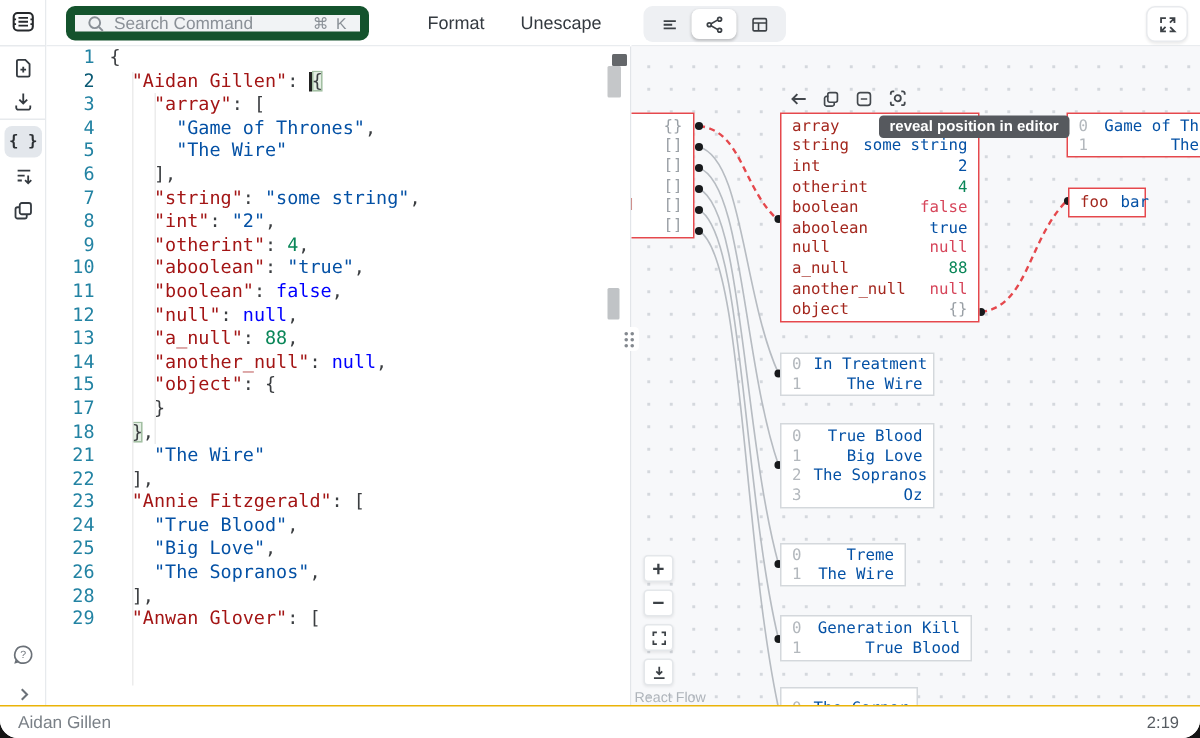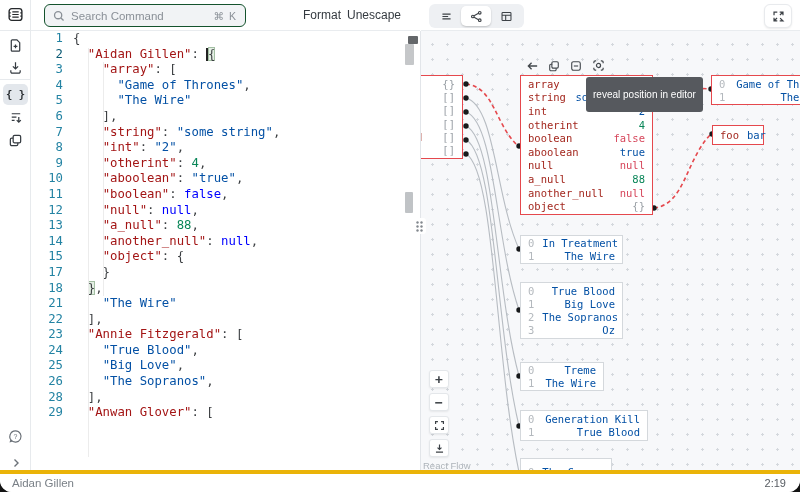--- a/index.html
+++ b/index.html
@@ -7,21 +7,21 @@
   .window{position:relative;width:800px;height:492px;background:#fff;border-radius:0 0 12px 12px;overflow:hidden;}
   
   .sidebar{position:absolute;left:0;top:0;width:31px;height:470px;background:#fff;border-right:1px solid #e7eaed;box-sizing:border-box;}
   .side-icon{position:absolute;left:0;width:31px;height:20px;display:flex;align-items:center;justify-content:center;color:#2c3136;}
   .side-icon svg{display:block;}
   .side-sep{position:absolute;left:0;width:30px;height:1px;background:#e7eaed;}
   .pill{position:absolute;left:3px;width:25px;height:21px;background:#e3e7ec;border-radius:5px;}
   .braces-txt{font-family:"DejaVu Sans Mono",monospace;font-size:10.5px;font-weight:bold;color:#2b2f33;}
   
   .topbar{position:absolute;left:31px;top:0;width:389px;height:31px;background:#fff;border-bottom:1px solid #e9ecef;box-sizing:border-box;}
-  .searchbox{position:absolute;left:13px;top:4px;width:202px;height:23px;background:#f1f3f5;border:1px solid #14532d;border-radius:6px;box-sizing:border-box;display:flex;align-items:center;padding:0 8px;gap:6px;}
+  .searchbox{position:absolute;left:13px;top:4px;width:202px;height:23px;background:#f1f3f5;border:6px solid #14532d;border-radius:6px;box-sizing:border-box;display:flex;align-items:center;padding:0 8px;gap:6px;}
   .searchbox .ph{font-size:11.5px;color:#8a9097;flex:1;}
   .searchbox .sc{font-size:10.5px;color:#8a9097;letter-spacing:1px;}
   .txtbtn{position:absolute;top:0;height:31px;line-height:31px;font-size:12px;color:#343a40;cursor:pointer;}
   .rightbar{position:absolute;left:421px;top:0;width:379px;height:31px;background:#fff;border-bottom:1px solid #e9ecef;box-sizing:border-box;}
   .segmented{position:absolute;left:8px;top:4px;width:95px;height:24px;background:#eef0f3;border-radius:6px;display:flex;align-items:center;padding:0 2px;box-sizing:border-box;}
   .seg-item{width:30px;height:20px;display:flex;align-items:center;justify-content:center;border-radius:5px;color:#3c4146;}
   .seg-item.active{background:#fff;box-shadow:0 1px 2px rgba(0,0,0,.2);}
   .chipbtn{position:absolute;top:4px;width:28px;height:24px;background:#fff;border:1px solid #e8eaed;border-radius:6px;box-shadow:0 1px 2px rgba(0,0,0,.08);display:flex;align-items:center;justify-content:center;color:#3c4146;box-sizing:border-box;}
   
   .editor{position:absolute;left:31px;top:31px;width:389px;height:439px;background:#fff;overflow:hidden;font-family:"DejaVu Sans Mono",monospace;font-size:12.3px;line-height:15.6px;}
@@ -41,28 +41,28 @@
   .graph svg.edges{position:absolute;left:0;top:0;pointer-events:none;}
   .gnode{position:absolute;background:#fff;border:1px solid #d4d8dc;box-sizing:border-box;font-family:"DejaVu Sans Mono",monospace;font-size:10.5px;display:flex;flex-direction:column;justify-content:center;padding:1px 0;}
   .gnode.hl{border:1px solid #e5484d;}
   .gnode.sel{border:1.5px solid #e5484d;}
   .grow{flex:1;display:flex;align-items:center;padding:0 7px;white-space:pre;}
   .gk{color:#a3271e;text-align:right;}
   .gi{color:#b3b8bd;}
   .gv{margin-left:auto;padding-left:8px;}
   .gv.str{color:#0451a5}.gv.num{color:#098658}.gv.bool{color:#d6455a}.gv.brk{color:#9aa0a6}.gv.plain{color:#0451a5}
   .n-root .gk{flex:1;text-align:right;padding-right:12px;}
-  .tooltip{position:absolute;background:#56595e;color:#fff;font-size:10px;padding:12px 7px;border-radius:3px;white-space:nowrap;z-index:9;}
+  .tooltip{position:absolute;background:#56595e;color:#fff;font-size:10px;padding:2px 7px;border-radius:3px;white-space:nowrap;z-index:9;font-weight:bold;}
   .node-toolbar{position:absolute;display:flex;gap:8px;align-items:center;color:#43484d;z-index:8;}
   .ntb-btn{width:14px;height:13px;display:flex;align-items:center;justify-content:center;}
   .flow-controls{position:absolute;left:8px;top:339px;display:flex;flex-direction:column;gap:5px;z-index:7;}
   .fc-btn{width:20px;height:18px;background:#fff;border:1px solid #e4e7ea;border-radius:3px;box-shadow:0 1px 2px rgba(0,0,0,.07);display:flex;align-items:center;justify-content:center;color:#3c4146;font-size:13px;font-weight:bold;box-sizing:border-box;font-family:"DejaVu Sans Mono",monospace;}
   .attribution{position:absolute;left:2px;top:429px;font-size:9.5px;color:#aeb4ba;}
   
-  .statusbar{position:absolute;left:0;top:470px;width:800px;height:22px;background:#fff;border-top:4px solid #eab308;box-sizing:border-box;display:flex;align-items:center;}
+  .statusbar{position:absolute;left:0;top:470px;width:800px;height:22px;background:#fff;border-top:1px solid #eab308;box-sizing:border-box;display:flex;align-items:center;}
   .sb-left{margin-left:12px;font-size:11.5px;color:#7a8087;}
   .sb-right{margin-left:auto;margin-right:14px;font-size:11px;color:#565b61;}
 </style>
 </head>
 <body>
 
 <div class="window">
 
   <div class="sidebar">
     <div class="side-icon" style="top:4px">
@@ -117,21 +117,21 @@
 
   <div class="topbar">
     <div class="searchbox">
       <svg width="12" height="12" viewBox="0 0 14 14" fill="none" stroke="#8a9097" stroke-width="1.5">
           <circle cx="6" cy="6" r="4.2"></circle>
           <path d="m9.3 9.3 3 3"></path>
         </svg>
       <span class="ph">Search Command</span>
       <span class="sc">⌘ K</span>
     </div>
-    <div class="txtbtn" style="left:272px">Format</div>
+    <div class="txtbtn" style="left:254px">Format</div>
     <div class="txtbtn" style="left:316px">Unescape</div>
   </div>
 
   <div class="rightbar">
     <div class="segmented">
       <div class="seg-item">
         <svg width="13" height="13" viewBox="0 0 16 16" fill="none" stroke="currentColor" stroke-width="1.5">
             <path d="M3 5h10M3 8h7M3 11h10"></path>
           </svg>
       </div>

